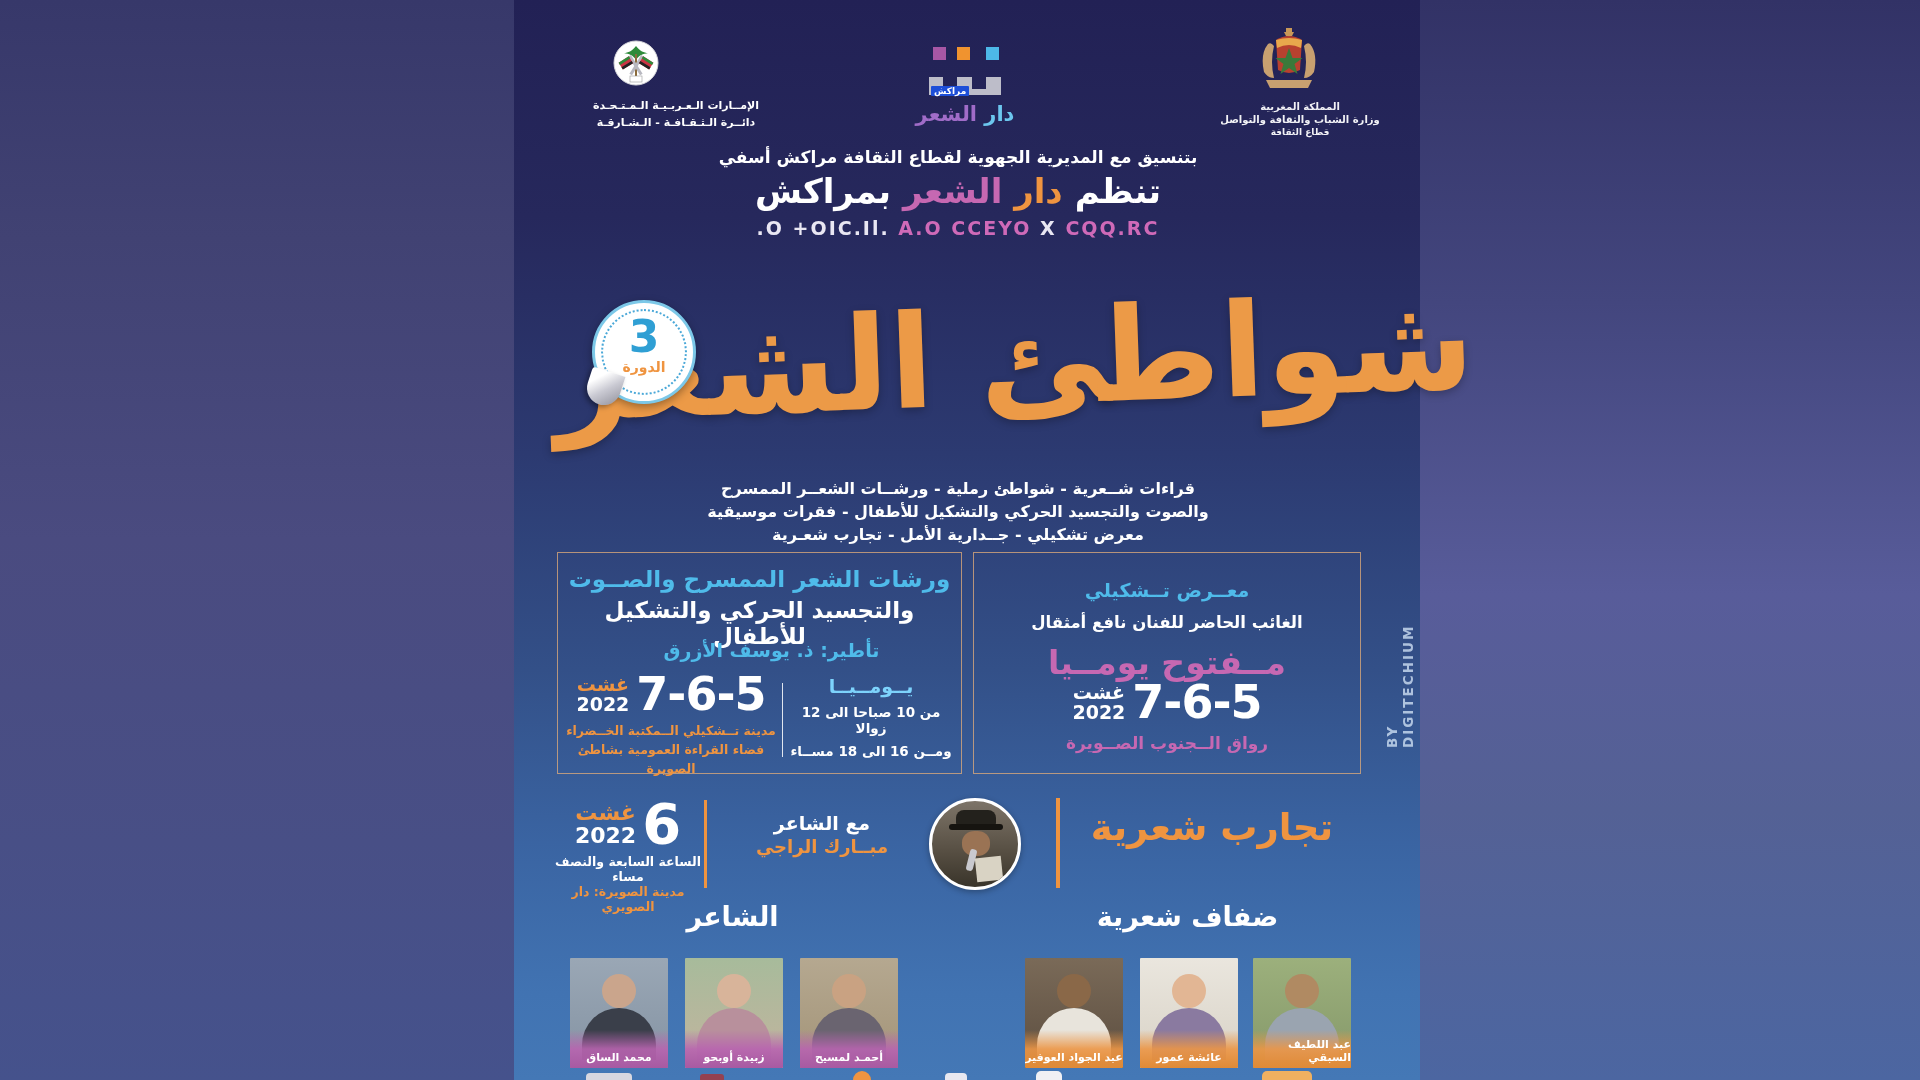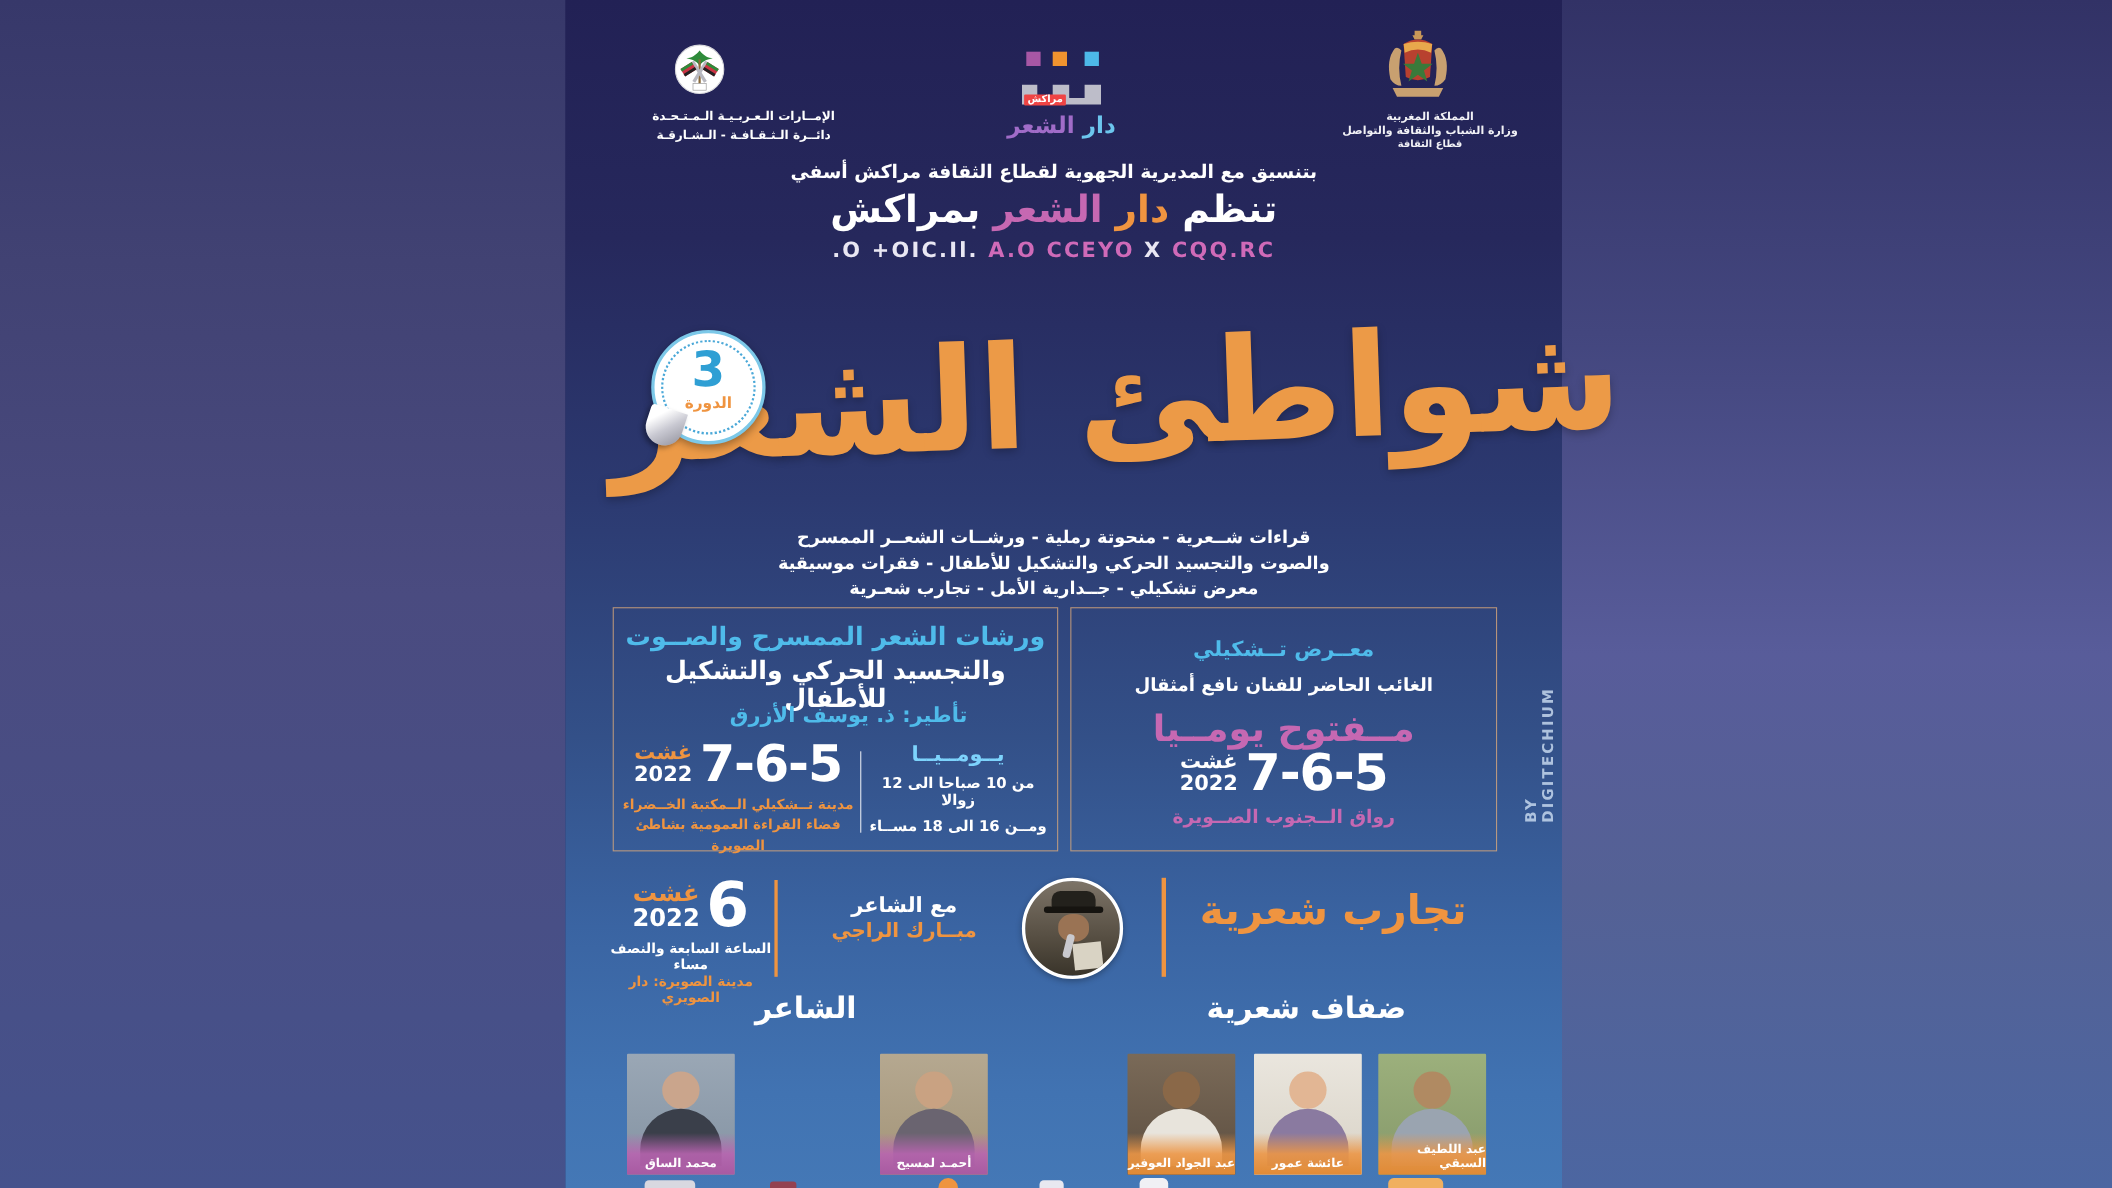--- a/index.html
+++ b/index.html
@@ -23,21 +23,21 @@
   .bold{font-weight:bold;}
 
   
   .uae-emblem{left:613px;top:40px;width:46px;height:52px;}
   .uae-text{left:578px;top:97px;width:196px;font-size:11px;line-height:17px;color:#fff;font-weight:bold;}
   .dar-sq{top:47px;width:13px;height:13px;}
   .sq1{left:933px;background:#a757a5;}
   .sq2{left:957px;background:#f0932f;}
   .sq3{left:986px;background:#4db8e8;}
   .dar-battlement{left:929px;top:71px;width:72px;height:30px;}
-  .dar-city{left:931px;top:86px;font-size:9px;color:#fff;font-weight:bold;background:#ef4444;padding:0 3px;border-radius:1px;}
+  .dar-city{left:931px;top:86px;font-size:9px;color:#fff;font-weight:bold;background:#1d4ed8;padding:0 3px;border-radius:1px;}
   .dar-name{left:905px;top:102px;width:120px;font-size:21px;font-weight:bold;}
   .ma-emblem{left:1256px;top:26px;width:66px;height:74px;}
   .ma-text{left:1218px;top:100px;width:164px;font-size:10px;line-height:13px;color:#f2f2f6;font-weight:bold;}
   .ma-text .s{font-size:9px;}
 
   .coordination{left:658px;top:147px;width:600px;font-size:17px;color:#fff;font-weight:bold;}
   .organizer{left:658px;top:168px;width:600px;font-size:34px;font-weight:bold;line-height:46px;}
   .tifinagh{left:658px;top:217px;width:600px;font-size:19px;font-weight:bold;letter-spacing:2px;}
   .tifinagh .light{color:#e9e7f3;}
   .tifinagh .tpink{color:#cf6ab8;}
@@ -207,21 +207,21 @@
 
   <div class="abs main-title ar">شواطئ الشعر</div>
   <div class="abs badge">
     <div class="dot-ring"></div>
     <div class="num">3</div>
     <div class="lbl">الدورة</div>
     <div class="curl"></div>
   </div>
 
   <div class="abs summary ctr ar">
-    <div>قراءات شــعرية - منحوتة رملية - ورشــات الشعــر الممسرح</div>
+    <div>قراءات شــعرية - شواطئ رملية - ورشــات الشعــر الممسرح</div>
     <div>والصوت والتجسيد الحركي والتشكيل للأطفال - فقرات موسيقية</div>
     <div>معرض تشكيلي - جــدارية الأمل - تجارب شعـرية</div>
   </div>
 
   <div class="box box-left">
     <div class="abs bl-line1 ctr ar bold blue">ورشات الشعر الممسرح والصــوت</div>
     <div class="abs bl-line2 ctr ar bold white">والتجسيد الحركي والتشكيل للأطفال</div>
     <div class="abs bl-sup ctr ar bold blue">تأطير: ذ. يوسف الأزرق</div>
     <div class="abs vline-white"></div>
     <div class="abs daily-col">
@@ -285,20 +285,25 @@
   <div class="abs taj-title ctr ar">تجارب شعرية</div>
 
   <div class="abs sec-header hdr-left ctr ar">الشاعر</div>
   <div class="abs sec-header hdr-right ctr ar">ضفاف شعرية</div>
 
   <div class="photo ph1">
     <div class="head"></div>
       <div class="body"></div>
     <div class="caption cap-pink ar">محمد الساق</div>
   </div>
+  <div class="photo ph2">
+    <div class="head"></div>
+      <div class="body"></div>
+    <div class="caption cap-pink ar">زبيدة أوبحو</div>
+  </div>
   <div class="photo ph3">
     <div class="head"></div>
       <div class="body"></div>
     <div class="caption cap-pink ar">أحمـد لمسيح</div>
   </div>
   <div class="photo ph4">
     <div class="head"></div>
       <div class="body"></div>
     <div class="caption cap-orange ar">عبد الجواد العوفير</div>
   </div>

